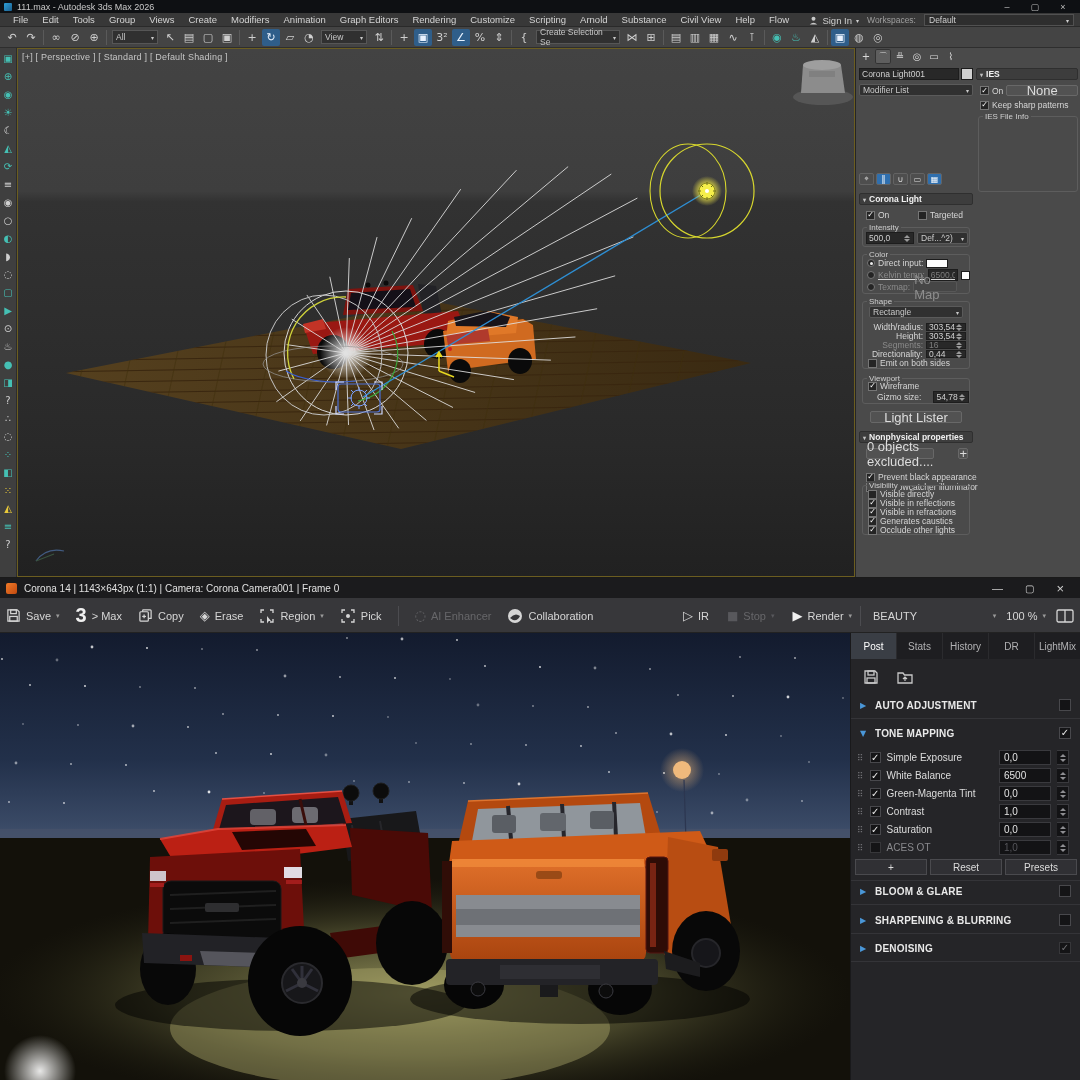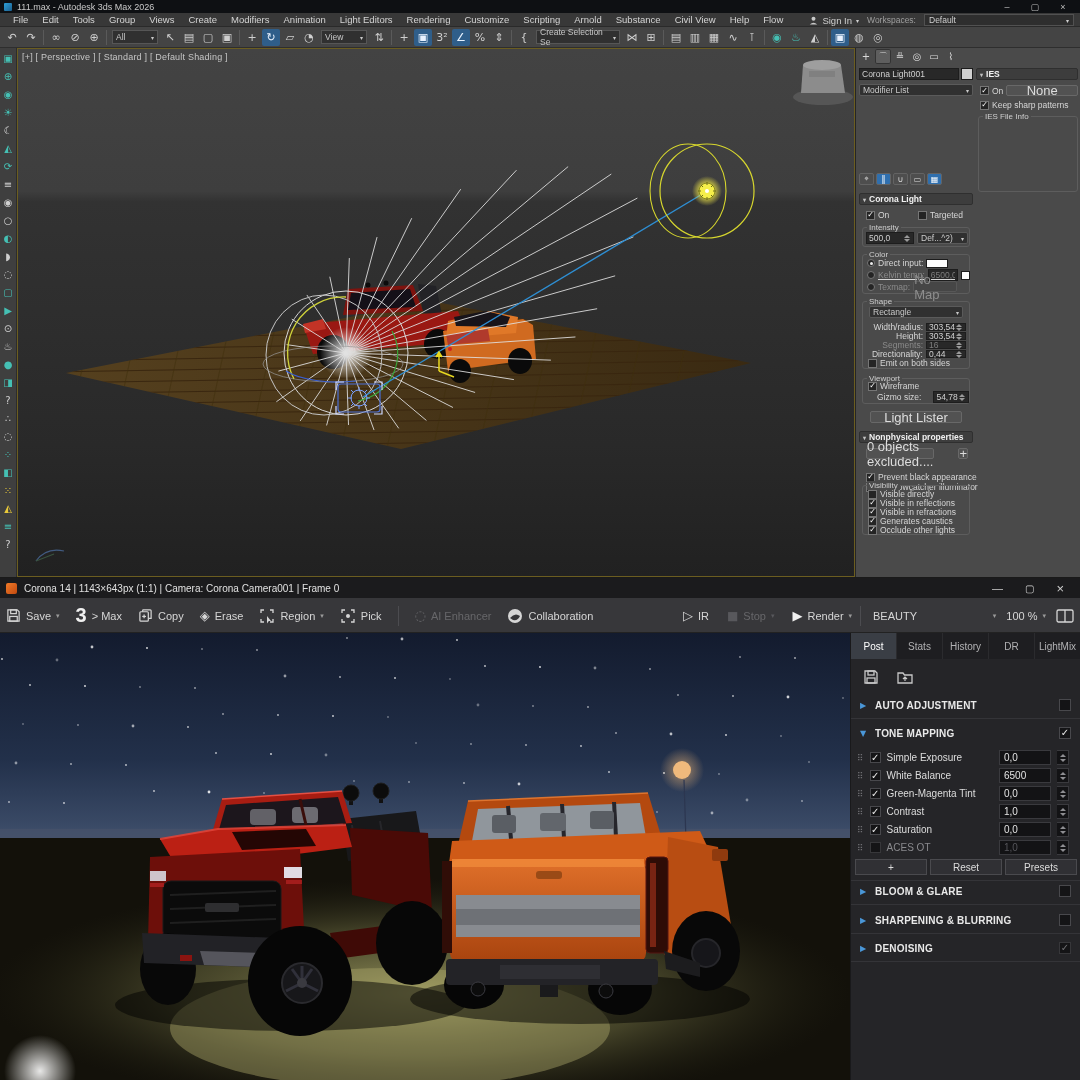--- a/index.html
+++ b/index.html
@@ -117,21 +117,21 @@
 <div class="max-menubar">
   <span id="maxMenu" style="display:flex;">
       <span class="menu-item">File</span>
       <span class="menu-item">Edit</span>
       <span class="menu-item">Tools</span>
       <span class="menu-item">Group</span>
       <span class="menu-item">Views</span>
       <span class="menu-item">Create</span>
       <span class="menu-item">Modifiers</span>
       <span class="menu-item">Animation</span>
-      <span class="menu-item">Light Editors</span>
+      <span class="menu-item">Graph Editors</span>
       <span class="menu-item">Rendering</span>
       <span class="menu-item">Customize</span>
       <span class="menu-item">Scripting</span>
       <span class="menu-item">Arnold</span>
       <span class="menu-item">Substance</span>
       <span class="menu-item">Civil View</span>
       <span class="menu-item">Help</span>
       <span class="menu-item">Flow</span>
     </span>
   <span class="menubar-right">

